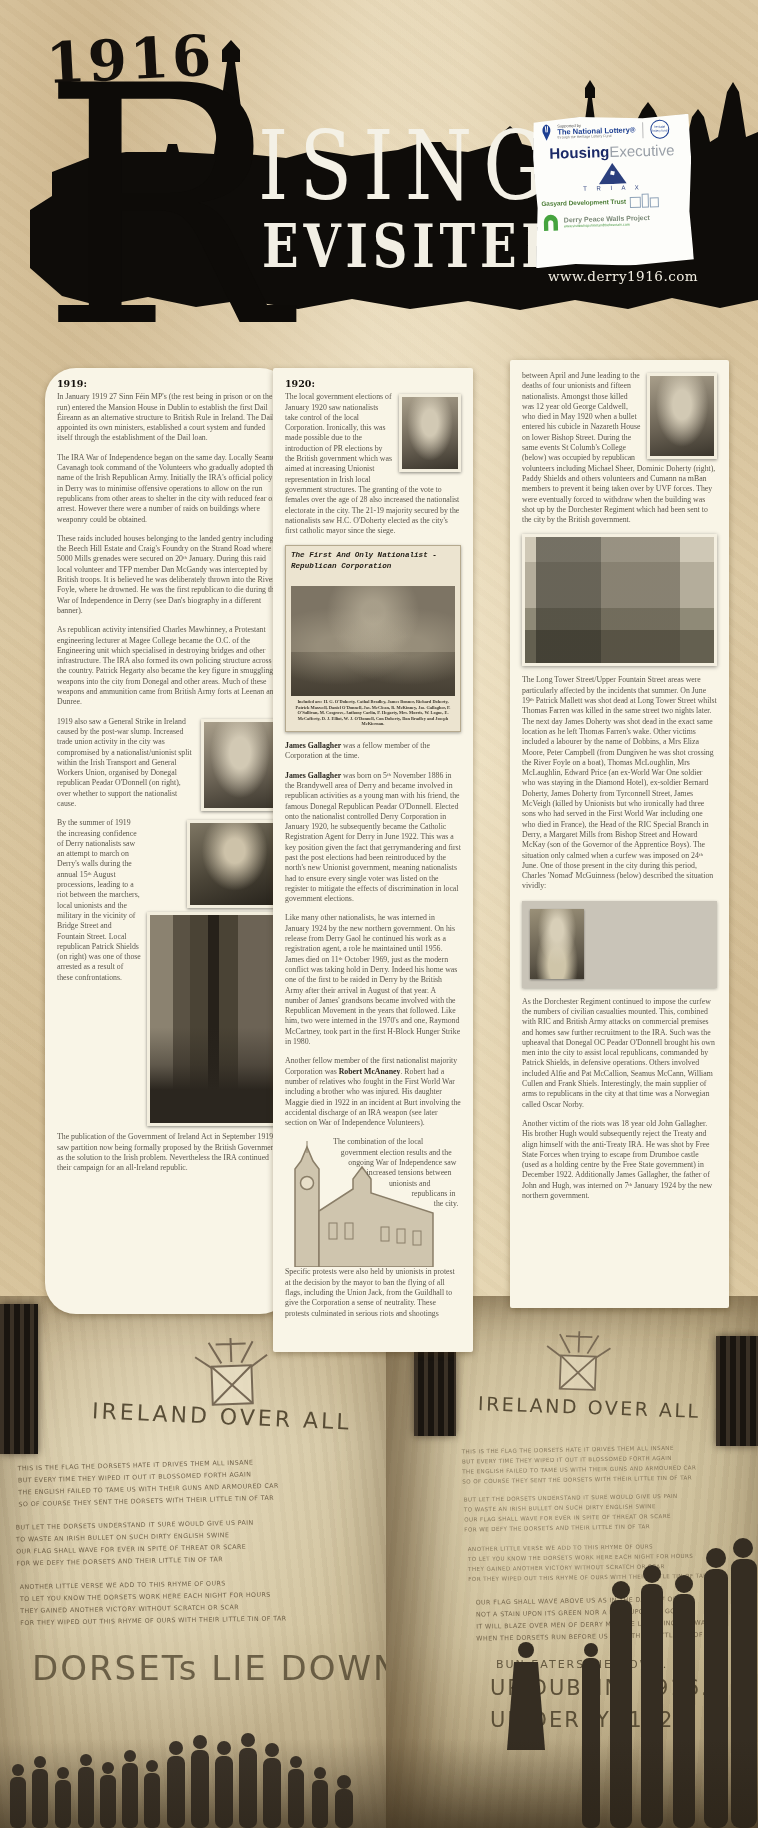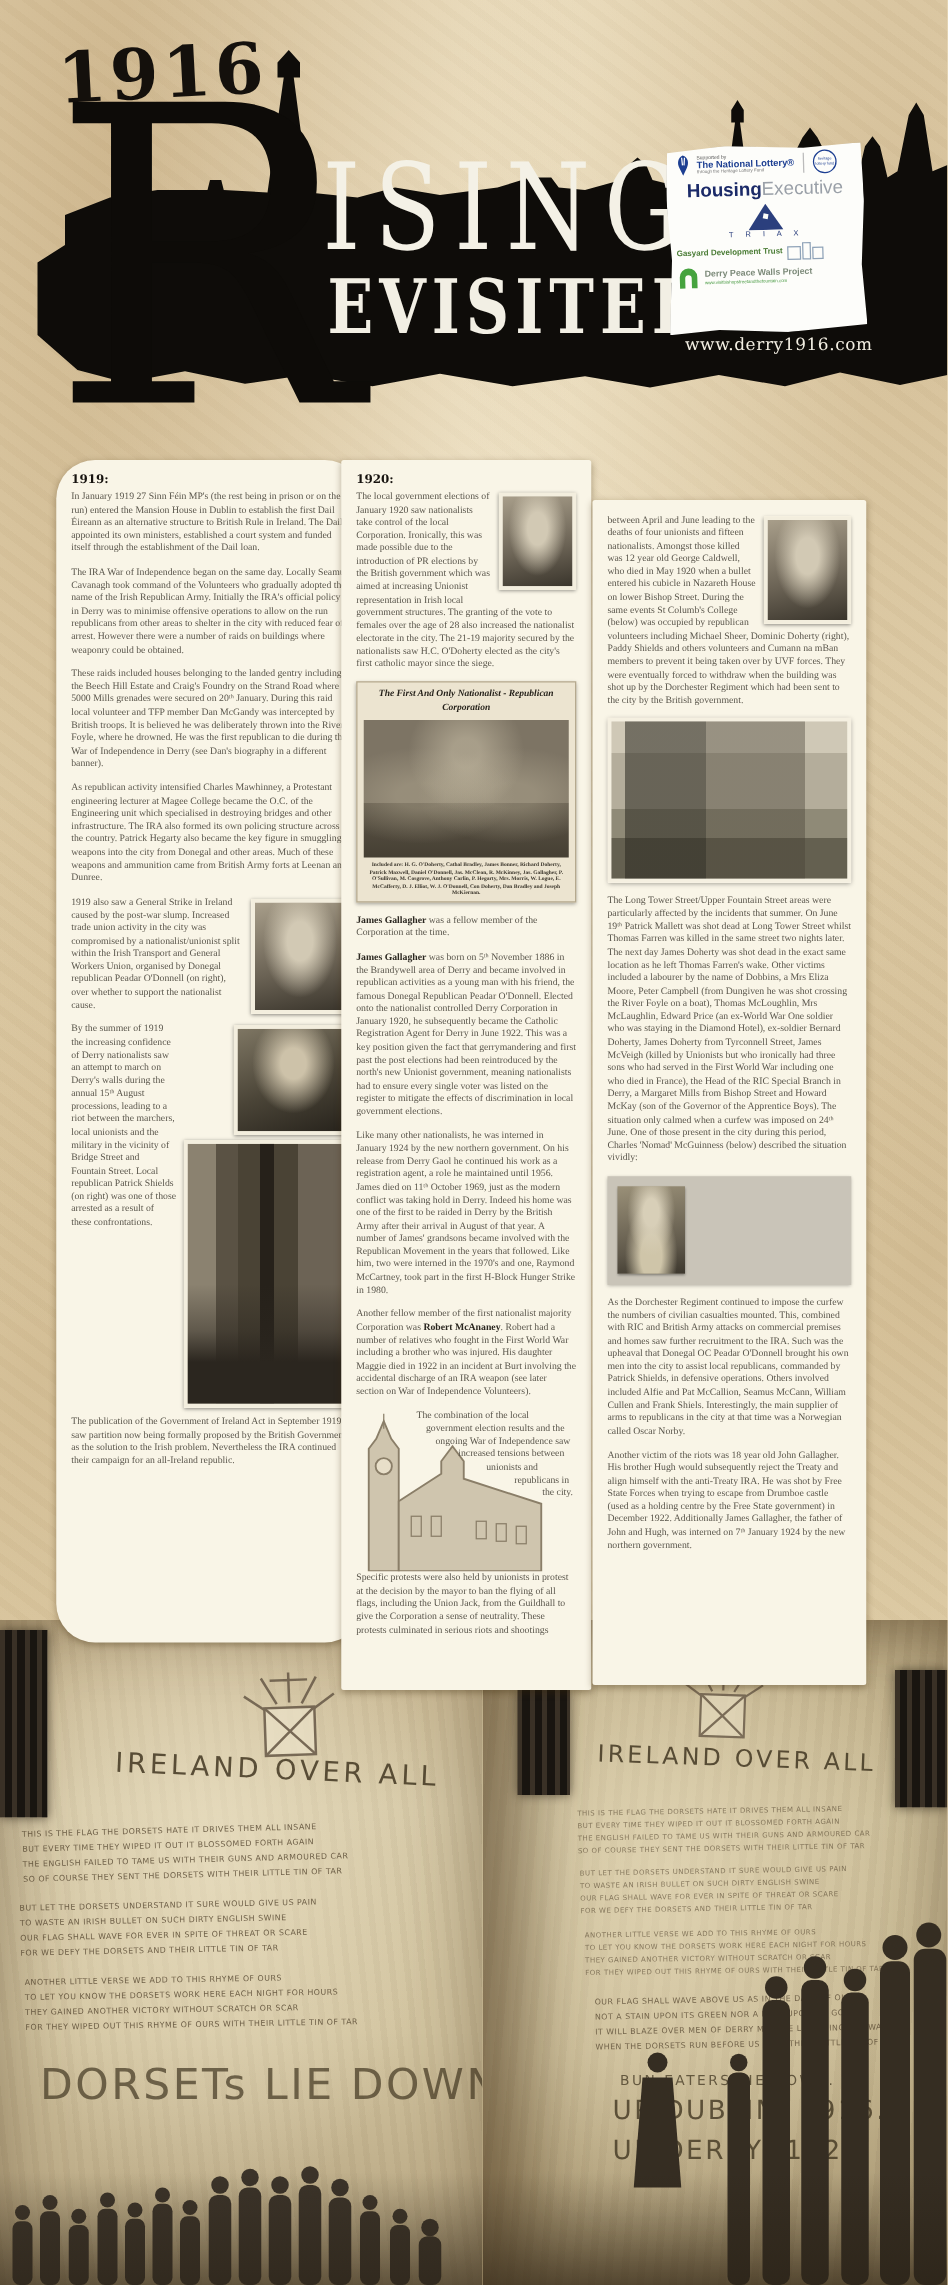--- a/index.html
+++ b/index.html
@@ -72,22 +72,22 @@
       radial-gradient(ellipse at 52% 34%, #cdc2a9 0 16%, rgba(0,0,0,0) 52%),
       linear-gradient(160deg,#7e7663,#4a4437 55%,#27231c);}
   .fl-r{float:right;margin:2px 0 4px 6px;}
   .street{background:
       linear-gradient(0deg,#2b261f 0 16%, rgba(43,38,31,.45) 28%, transparent 46%),
       linear-gradient(90deg, transparent 0 46%, #26211a 46% 55%, transparent 55%),
       linear-gradient(90deg,#8b8270 0 18%, #5a5244 18% 32%, #4a4335 32% 70%, #6c6355 70%);
       border:3px solid #f3eede;box-sizing:border-box;}
   .news{background:#ece4d0;border:1px solid #b5a98e;padding:4px 5px;margin:1px 0 9px 0;
       box-shadow:0 1px 3px rgba(0,0,0,.35);}
-  .news-h{font-family:Liberation Serif, serif;font-style:italic;font-weight:bold;
-      font-size:7.6px;text-align:center;color:#231f18;margin-bottom:5px;}
+  .news-h{font-family:Liberation Mono, monospace;font-style:italic;font-weight:bold;
+      font-size:7.6px;text-align:left;color:#231f18;margin-bottom:15px;}
   .news-img{height:110px;background:
       radial-gradient(ellipse at 50% 24%, rgba(210,200,175,.5) 0 10%, transparent 40%),
       radial-gradient(ellipse at 28% 55%, rgba(190,180,155,.4) 0 12%, transparent 45%),
       radial-gradient(ellipse at 72% 55%, rgba(190,180,155,.4) 0 12%, transparent 45%),
       linear-gradient(180deg,#7d7464 0 60%,#5d5547 60%,#453f33);}
   .news-c{font-size:4.4px;line-height:5.6px;font-weight:bold;text-align:center;
       color:#3d382e;margin-top:3px;}
   .college{height:132px;margin:0 0 9px 0;border:3px solid #f5f0e1;box-sizing:border-box;
       background:
       linear-gradient(90deg, transparent 6%, rgba(42,40,32,.55) 6% 40%, rgba(70,64,52,.4) 40% 82%, transparent 82%),
@@ -231,21 +231,21 @@
         <rect x="96" y="88" width="8" height="14"></rect>
           <rect x="112" y="90" width="8" height="14"></rect>
         <rect x="128" y="92" width="8" height="14"></rect>
           <path d="M22 14 L22 2"></path>
       </g>
     </svg>
   </div>
   <p>The combination of the local government election results and the ongoing War of Independence saw increased tensions between unionists and republicans in the city. Specific protests were also held by unionists in protest at the decision by the mayor to ban the flying of all flags, including the Union Jack, from the Guildhall to give the Corporation a sense of neutrality. These protests culminated in serious riots and shootings</p>
 </div>
 
-<div class="col" style="left:474px;top:360px;width:219px;height:948px;margin-top:40px;">
+<div class="col" style="left:510px;top:360px;width:219px;height:948px;">
   <div class="ph portrait fl-r" style="width:70px;height:86px;"></div>
   <p>between April and June leading to the deaths of four unionists and fifteen nationalists. Amongst those killed was 12 year old George Caldwell, who died in May 1920 when a bullet entered his cubicle in Nazareth House on lower Bishop Street. During the same events St Columb's College (below) was occupied by republican volunteers including Michael Sheer, Dominic Doherty (right), Paddy Shields and others volunteers and Cumann na mBan members to prevent it being taken over by UVF forces. They were eventually forced to withdraw when the building was shot up by the Dorchester Regiment which had been sent to the city by the British government.</p>
   <div class="college" style="clear:both;"></div>
   <p>The Long Tower Street/Upper Fountain Street areas were particularly affected by the incidents that summer. On June 19ᵗʰ Patrick Mallett was shot dead at Long Tower Street whilst Thomas Farren was killed in the same street two nights later. The next day James Doherty was shot dead in the exact same location as he left Thomas Farren's wake. Other victims included a labourer by the name of Dobbins, a Mrs Eliza Moore, Peter Campbell (from Dungiven he was shot crossing the River Foyle on a boat), Thomas McLoughlin, Mrs McLaughlin, Edward Price (an ex-World War One soldier who was staying in the Diamond Hotel), ex-soldier Bernard Doherty, James Doherty from Tyrconnell Street, James McVeigh (killed by Unionists but who ironically had three sons who had served in the First World War including one who died in France), the Head of the RIC Special Branch in Derry, a Margaret Mills from Bishop Street and Howard McKay (son of the Governor of the Apprentice Boys). The situation only calmed when a curfew was imposed on 24ᵗʰ June. One of those present in the city during this period, Charles 'Nomad' McGuinness (below) described the situation vividly:</p>
   <div class="quote">
     <div class="qph"></div>
     <div style="clear:both;"></div>
   </div>
   <p>As the Dorchester Regiment continued to impose the curfew the numbers of civilian casualties mounted. This, combined with RIC and British Army attacks on commercial premises and homes saw further recruitment to the IRA. Such was the upheaval that Donegal OC Peadar O'Donnell brought his own men into the city to assist local republicans, commanded by Patrick Shields, in defensive operations. Others involved included Alfie and Pat McCallion, Seamus McCann, William Cullen and Frank Shiels. Interestingly, the main supplier of arms to republicans in the city at that time was a Norwegian called Oscar Norby.</p>
   <p>Another victim of the riots was 18 year old John Gallagher. His brother Hugh would subsequently reject the Treaty and align himself with the anti-Treaty IRA. He was shot by Free State Forces when trying to escape from Drumboe castle (used as a holding centre by the Free State government) in December 1922. Additionally James Gallagher, the father of John and Hugh, was interned on 7ᵗʰ January 1924 by the new northern government.</p>

